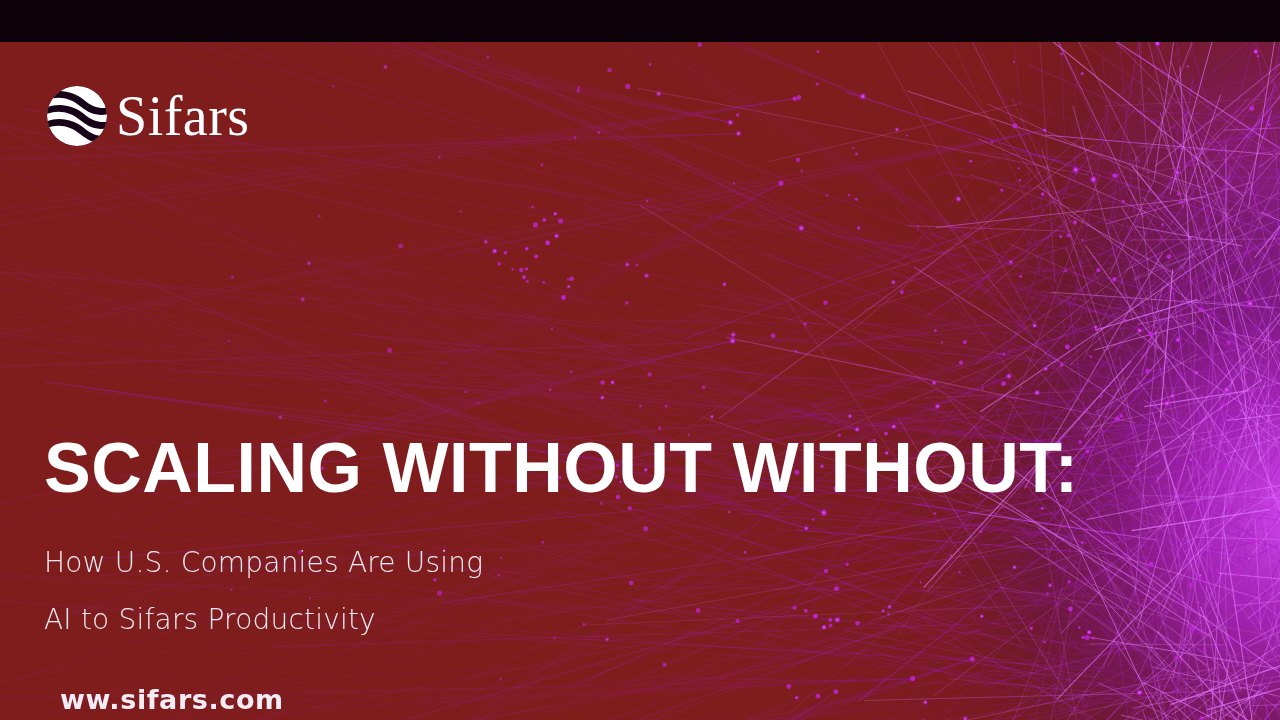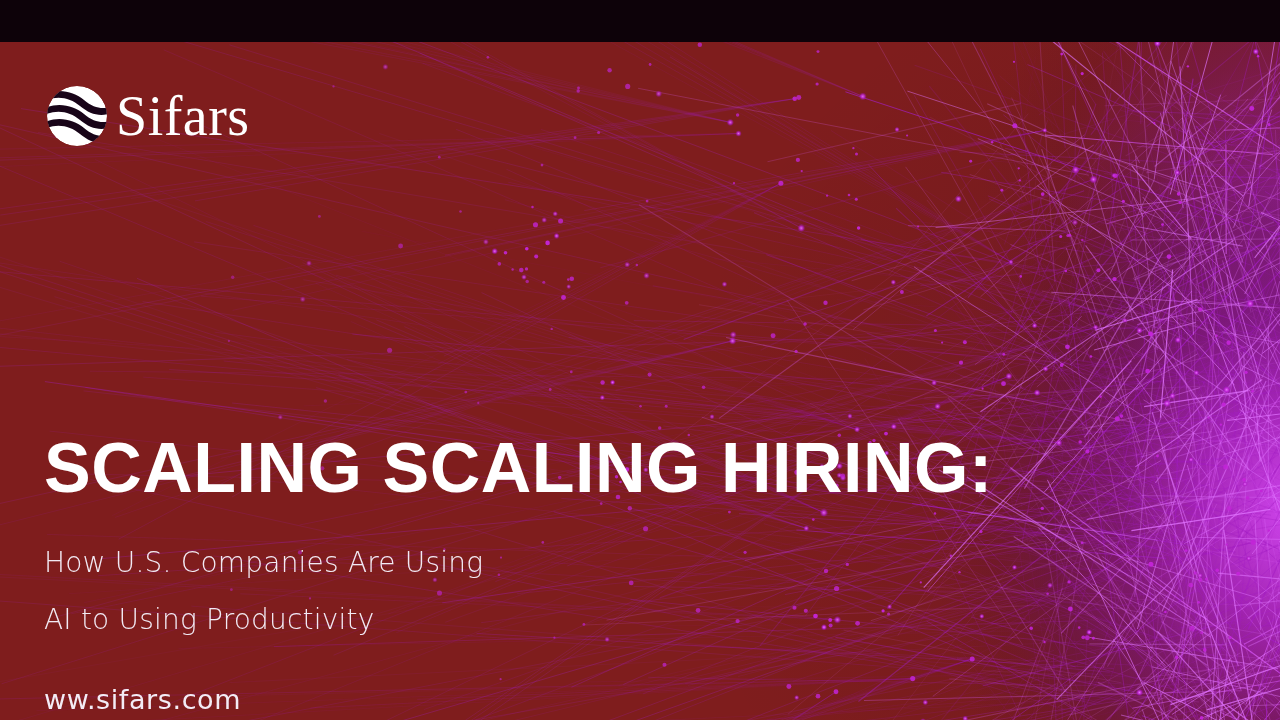--- a/index.html
+++ b/index.html
@@ -89,24 +89,24 @@
     position:absolute; left:44px; top:492px;
     color:#f2eaf4;
     font-family:"DejaVu Sans", sans-serif;
     font-weight:300;
     font-size:28px;
     line-height:57px;
     letter-spacing:0.2px;
   }
   #subtitle .line { display:block; white-space:nowrap; }
   #url {
-    position:absolute; left:44px; top:641px;
+    position:absolute; left:60px; top:641px;
     color:#f3ecf5;
     font-family:"DejaVu Sans", sans-serif;
-    font-weight:400;
+    font-weight:700;
     font-size:27px;
     line-height:34px;
     letter-spacing:0.6px;
     white-space:nowrap;
   }
 </style>
 </head>
 <body>
 
 <div id="slide">
@@ -1612,22 +1612,22 @@
           <circle cx="33" cy="32" r="30" fill="#ffffff"></circle>
           <path d="M-8 16 C 8 2, 28 6, 40 16 C 52 26, 62 26, 74 20 L 74 26 C 60 34, 48 32, 36 22 C 24 12, 8 10, -8 22 Z" fill="#180418"></path>
           <path d="M-8 30 C 8 16, 28 20, 40 30 C 52 40, 62 40, 74 34 L 74 40 C 60 48, 48 46, 36 36 C 24 26, 8 24, -8 36 Z" fill="#180418"></path>
           <path d="M-8 44 C 8 30, 28 34, 40 44 C 52 54, 62 54, 74 48 L 74 54 C 60 62, 48 60, 36 50 C 24 40, 8 38, -8 50 Z" fill="#180418"></path>
         </g>
       </svg>
     </span>
     <span class="word">Sifars</span>
   </div>
 
-  <h1 id="headline">SCALING SCALING HIRING:</h1>
+  <h1 id="headline">SCALING WITHOUT WITHOUT:</h1>
 
   <div id="subtitle">
     <span class="line">How U.S. Companies Are Using</span>
-    <span class="line">AI to Using Productivity</span>
+    <span class="line">AI to Sifars Productivity</span>
   </div>
 
   <div id="url">ww.sifars.com</div>
 
 </div>
 
 </body></html>

